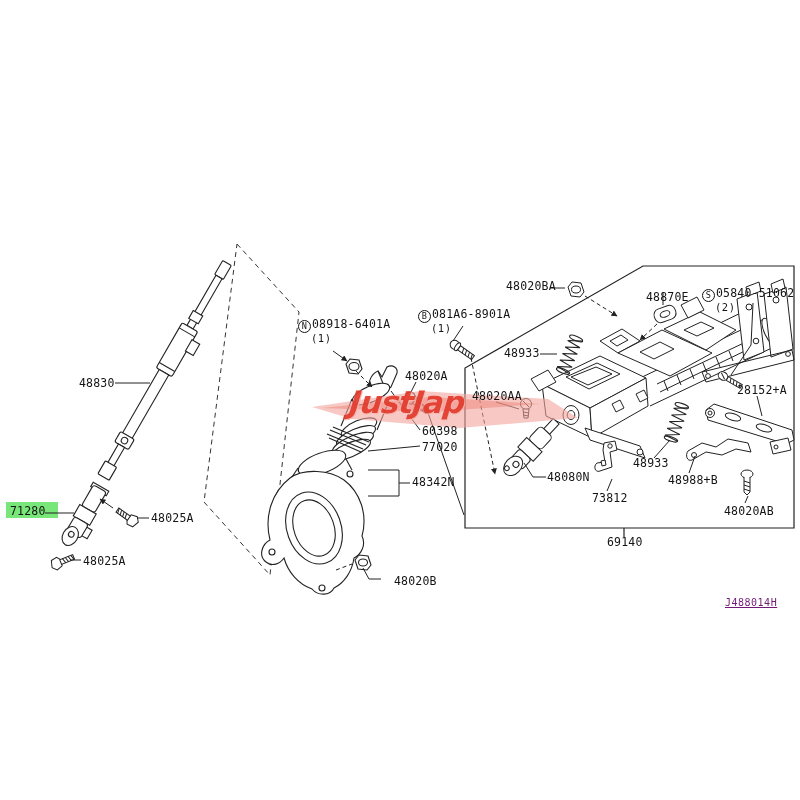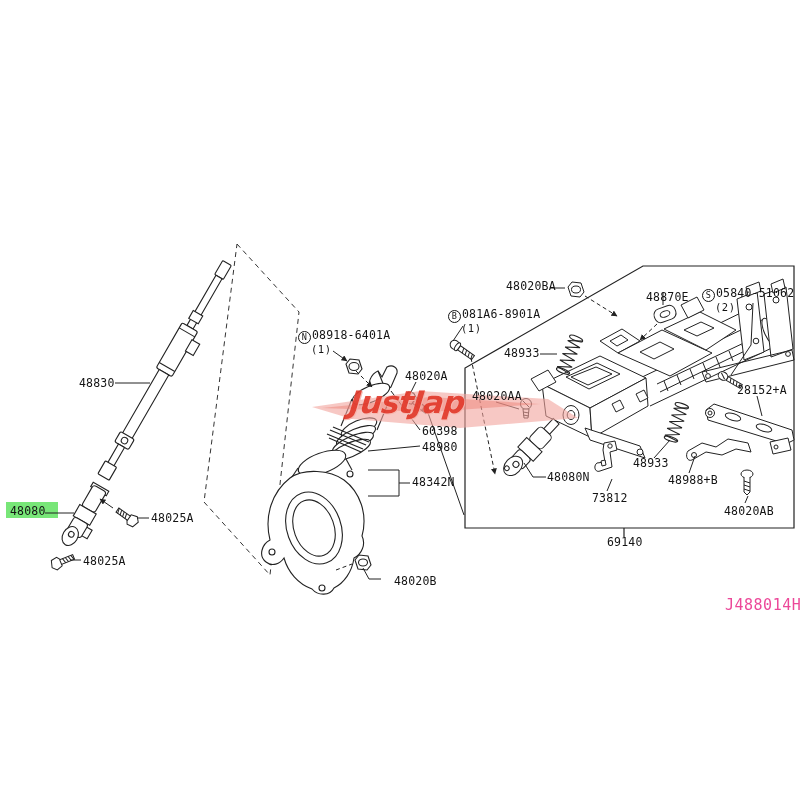--- a/index.html
+++ b/index.html
@@ -4,21 +4,21 @@
 <style>
   html,body{margin:0;padding:0;background:#fff;}
   #stage{position:relative;width:800px;height:800px;background:#ffffff;overflow:hidden;
          font-family:"DejaVu Sans Mono","Liberation Mono",monospace;}
   #drawing{position:absolute;left:0;top:0;}
   .lbl{position:absolute;font-size:11.5px;line-height:1.05;color:#141414;
        letter-spacing:.2px;white-space:nowrap;}
   .lbl .qty{display:block;margin-left:13px;font-size:10.5px;letter-spacing:.5px;}
   .circ{display:inline-block;width:11px;height:11px;border:1.2px solid #141414;border-radius:50%;
         font-size:8.5px;line-height:11px;text-align:center;margin-right:1px;vertical-align:-1px;}
-  .ref{font-size:15px;letter-spacing:.5px;color:#ec4899;}
+  .ref{font-size:10px;letter-spacing:.5px;color:#701a75;text-decoration:underline;}
   #wmtext{position:absolute;left:350px;top:384px;font-family:"DejaVu Sans",sans-serif;
           font-weight:bold;font-style:italic;font-size:31px;color:#e23a2c;opacity:.92;
           transform:skewX(-6deg);letter-spacing:-1px;
           text-shadow:0 0 1px #ffd9d4, 1px 1px 0 #f6b3ab;}
 </style>
 </head>
 <body>
 
 <div id="stage">
 
@@ -300,36 +300,36 @@
     <path d="M336,570 L352,564"></path>
   </g>
 
   <g>
     <polygon points="312,407 420,391 548,399 578,418 460,428 352,419" fill="#f2a49c" fill-opacity="0.6"></polygon>
     <polygon points="322,408 430,397 540,404 430,412" fill="#eb7d72" fill-opacity="0.45"></polygon>
   </g>
 </svg>
 
 <div class="lbl" style="left:79px;top:377px">48830</div>
-<div class="lbl" style="left:10px;top:505px">48080</div>
+<div class="lbl" style="left:10px;top:505px">71280</div>
 <div class="lbl" style="left:151px;top:512px">48025A</div>
 <div class="lbl" style="left:83px;top:555px">48025A</div>
 
-<div class="lbl" style="left:298px;top:329px">
+<div class="lbl" style="left:298px;top:318px">
   <span class="circ">N</span><span>08918-6401A</span>
   <span class="qty">(1)</span>
 </div>
 
 <div class="lbl" style="left:405px;top:370px">48020A</div>
 <div class="lbl" style="left:422px;top:425px">60398</div>
-<div class="lbl" style="left:422px;top:441px">48980</div>
+<div class="lbl" style="left:422px;top:441px">77020</div>
 <div class="lbl" style="left:412px;top:476px">48342N</div>
 <div class="lbl" style="left:394px;top:575px">48020B</div>
 
-<div class="lbl" style="left:448px;top:308px">
+<div class="lbl" style="left:418px;top:308px">
   <span class="circ">B</span><span>081A6-8901A</span>
   <span class="qty">(1)</span>
 </div>
 
 <div class="lbl" style="left:506px;top:280px">48020BA</div>
 <div class="lbl" style="left:646px;top:291px">48870E</div>
 
 <div class="lbl" style="left:702px;top:287px">
   <span class="circ">S</span><span>05840-51062</span>
   <span class="qty">(2)</span>

